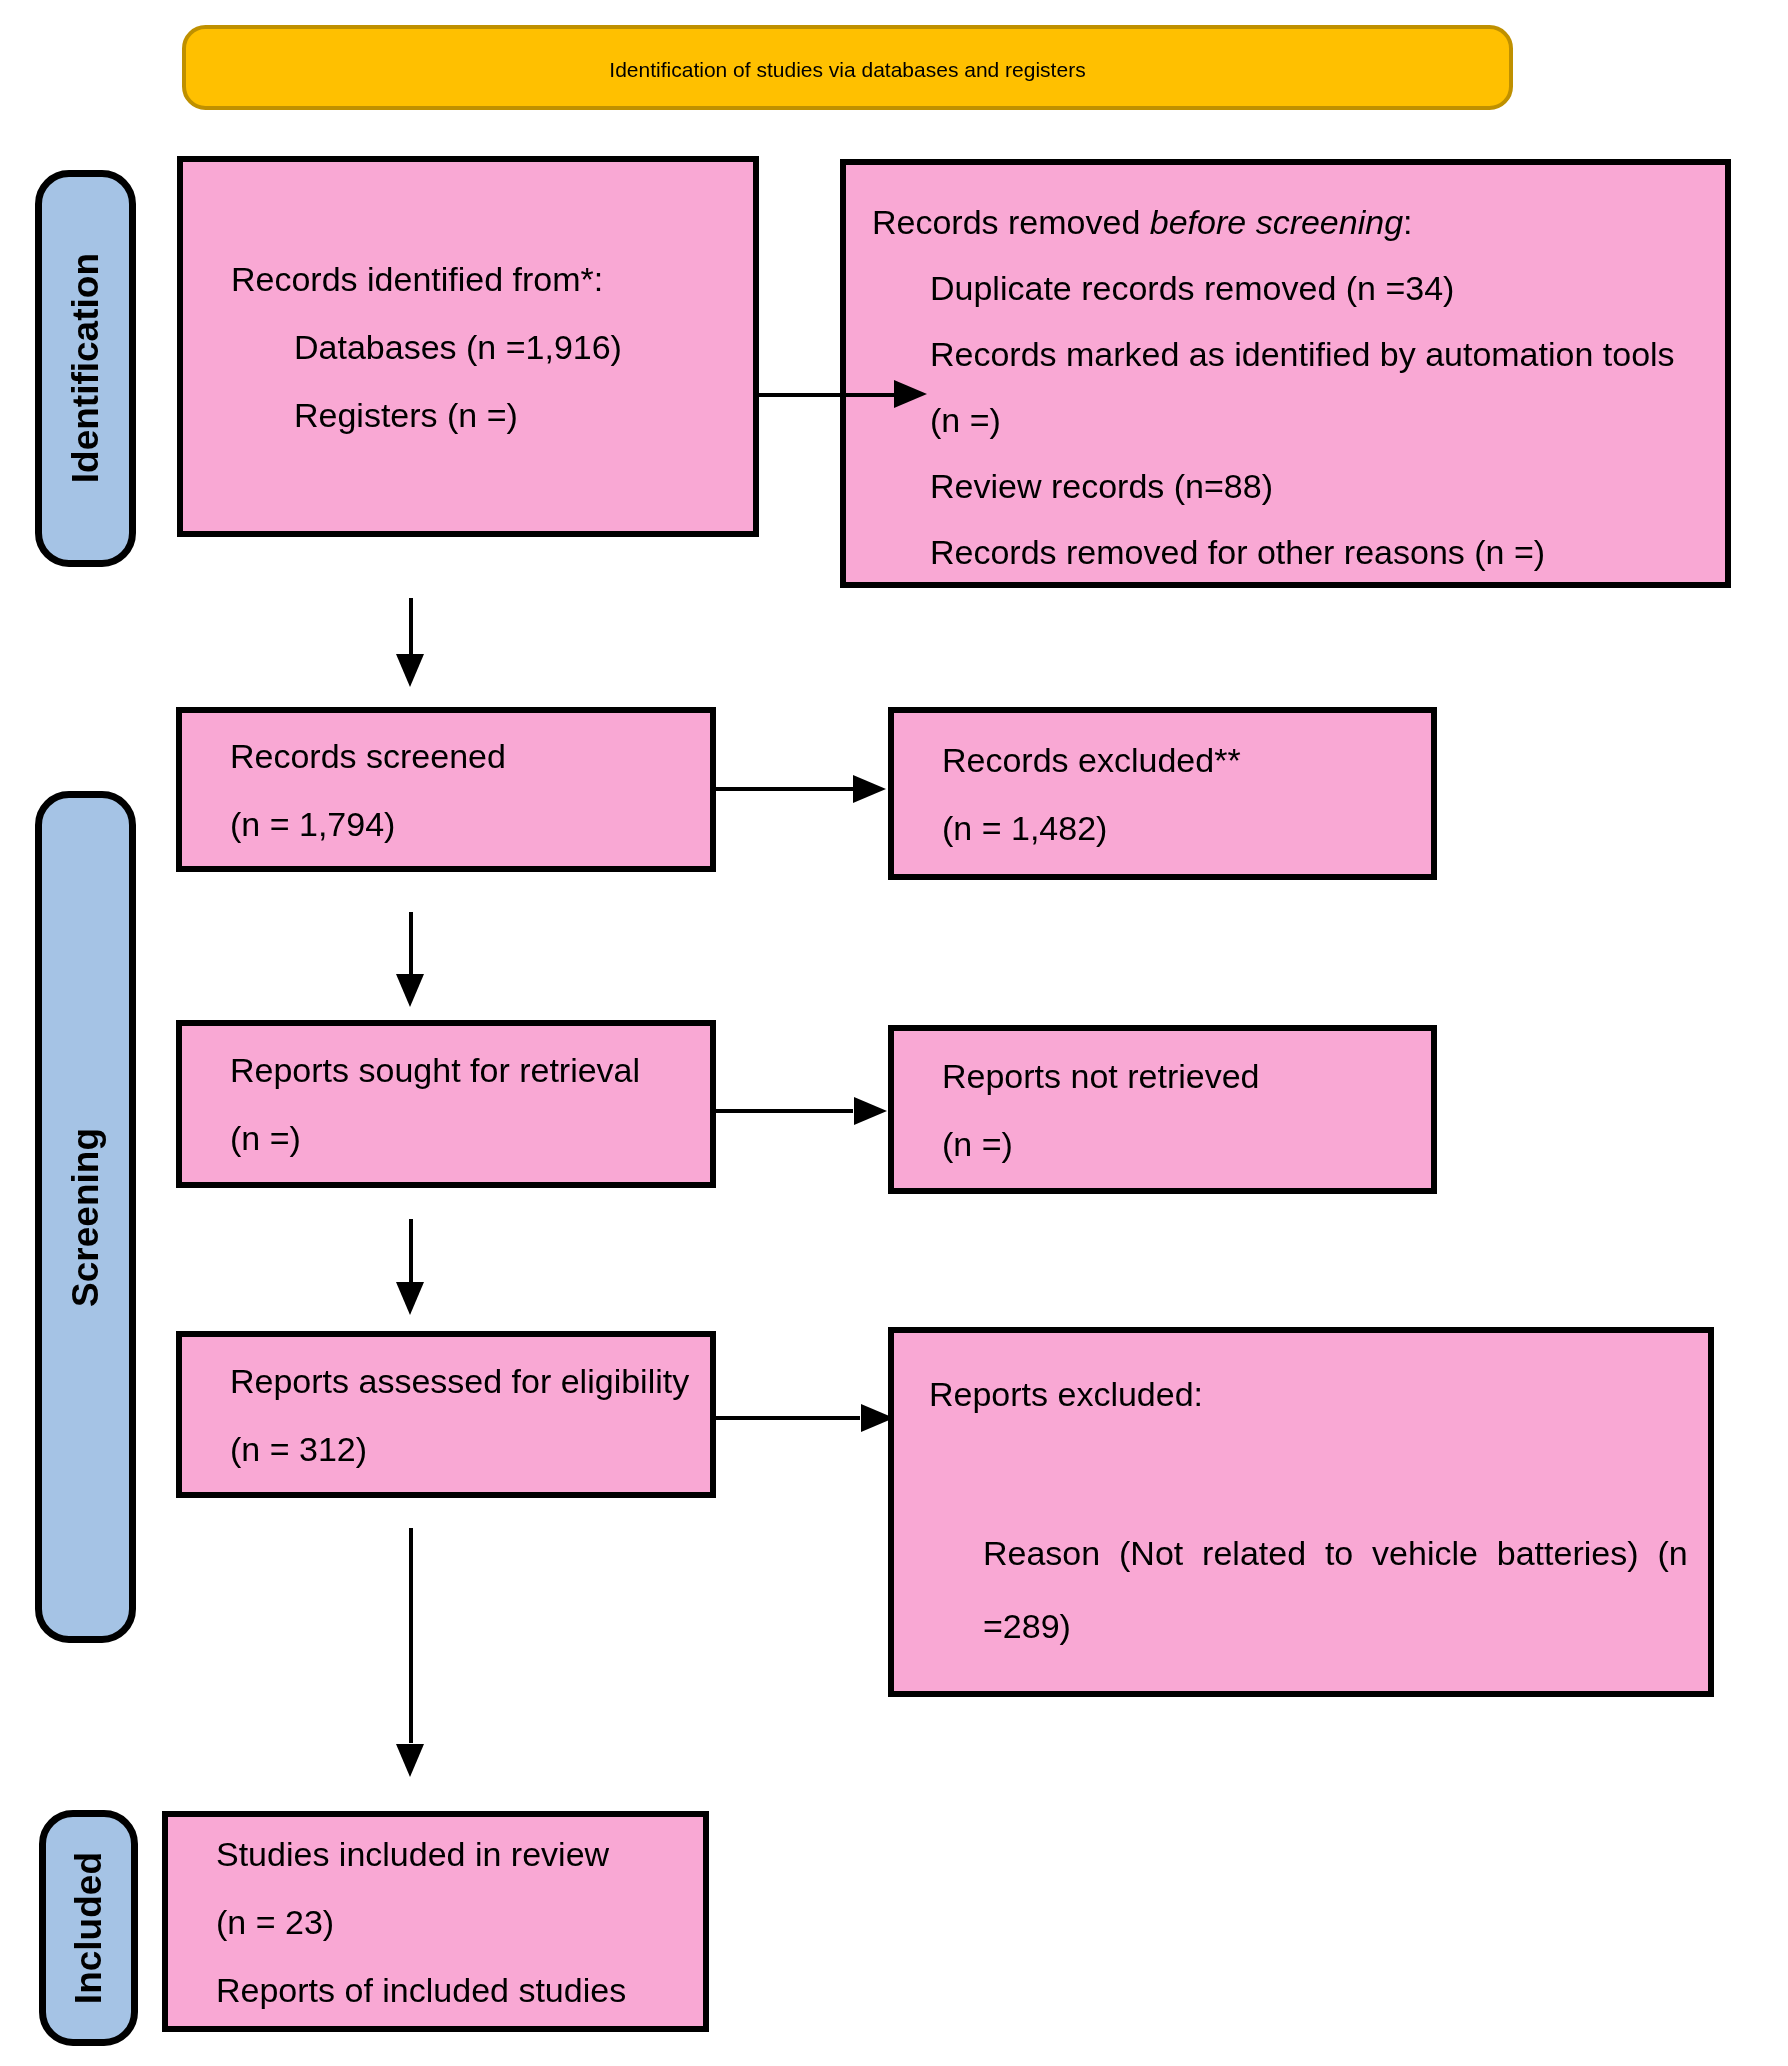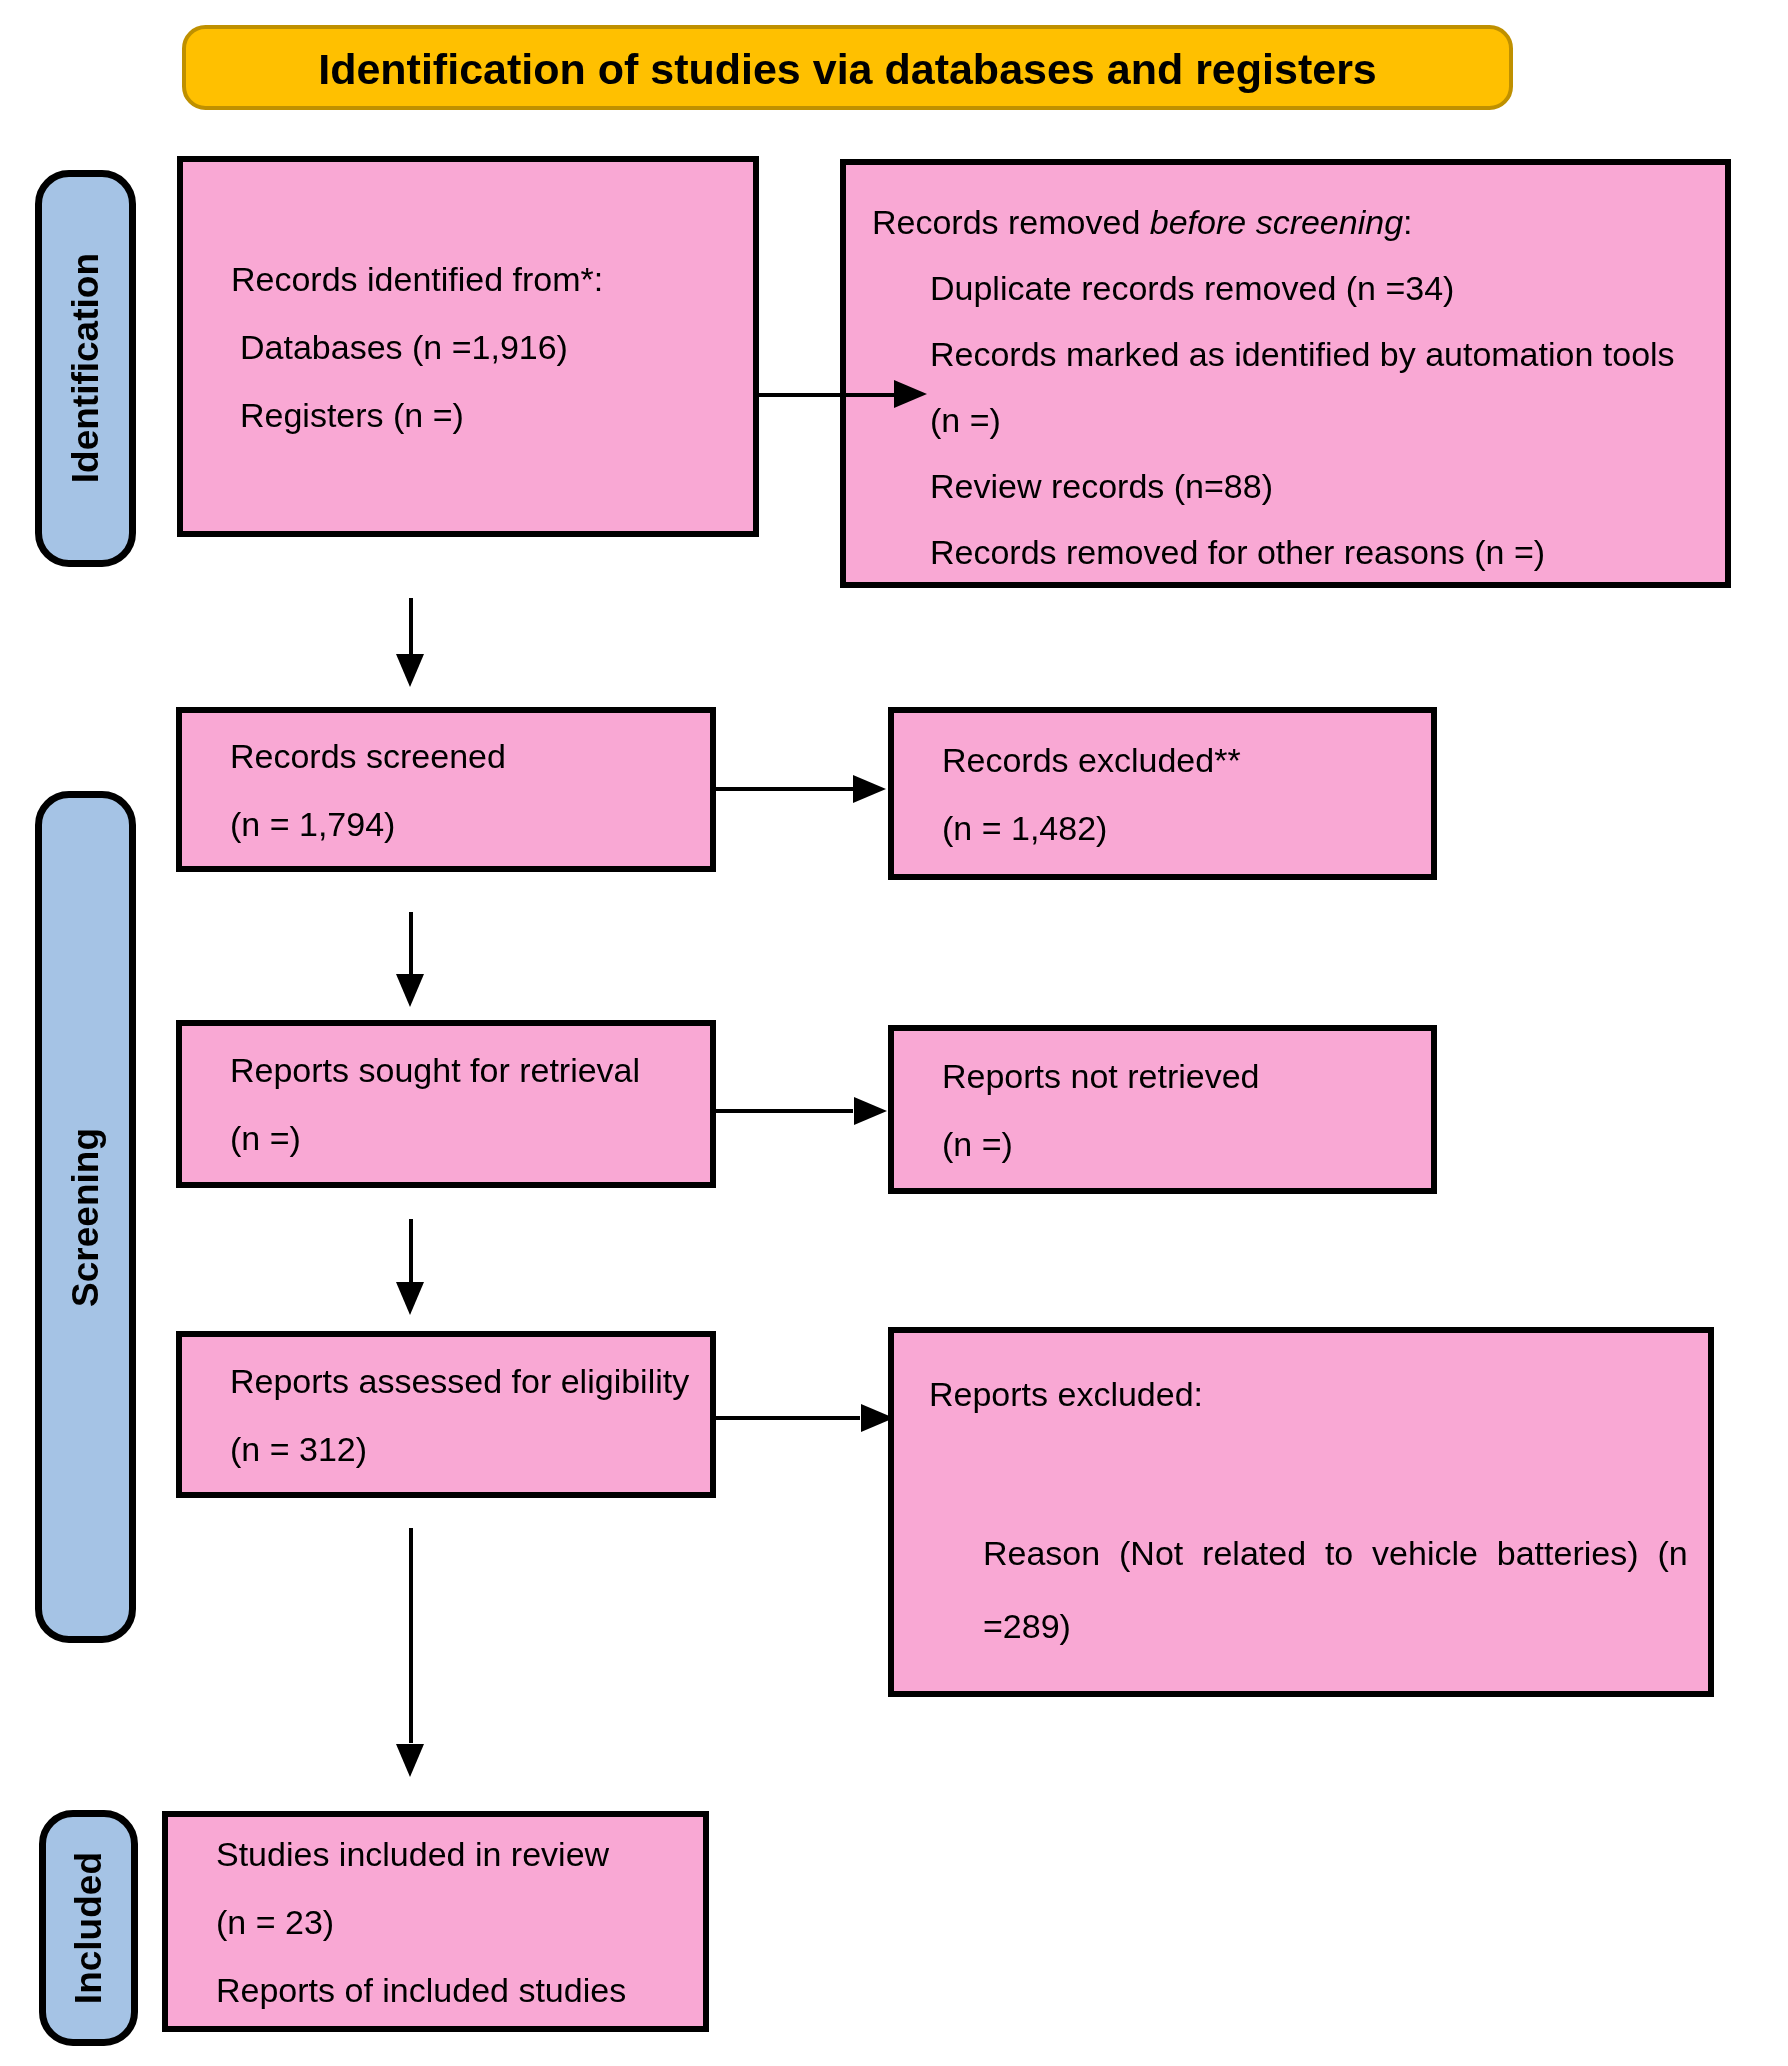--- a/index.html
+++ b/index.html
@@ -6,41 +6,41 @@
   #canvas{
     position:relative;width:1788px;height:2066px;background:#ffffff;
     font-family:"Liberation Sans","DejaVu Sans",sans-serif;color:#000;
   }
   
   .banner{
     position:absolute;left:182px;top:25px;width:1331px;height:85px;
     background:#FFC000;border:4.7px solid #BF9000;border-radius:23.5px;
     box-sizing:border-box;display:flex;align-items:center;justify-content:center;
   }
-  .banner span{font-size:43px;font-weight:bold;padding-top:4.7px;}
+  .banner span{font-size:21px;font-weight:normal;padding-top:4.7px;}
   
   .stage{
     position:absolute;background:#A5C3E5;border:7.5px solid #000;border-radius:34px;
     box-sizing:border-box;display:flex;align-items:center;justify-content:center;
   }
   .stage span{
     writing-mode:vertical-rl;transform:rotate(180deg);
     font-weight:bold;font-size:37px;white-space:nowrap;
   }
   #stage-identification{left:35px;top:170px;width:101px;height:397px;}
   #stage-screening{left:35px;top:791px;width:101px;height:852px;}
   #stage-included{left:39px;top:1810px;width:99px;height:236px;}
   
   .box{
     position:absolute;background:#f9a8d4;border:6.1px solid #000;box-sizing:border-box;
     display:flex;flex-direction:column;justify-content:center;
     font-size:34px;line-height:68px;
   }
   .box .line{padding-left:48px;white-space:nowrap;}
-  .box .indent{padding-left:57px;}
+  .box .indent{padding-left:111px;}
   #box-records-identified{left:177px;top:156px;width:582px;height:381px;}
   #box-records-removed{left:840px;top:159px;width:891px;height:429px;
     justify-content:flex-start;padding-top:23.5px;line-height:66px;}
   #box-records-removed .line{padding-left:26px;}
   #box-records-removed .indent{padding-left:84px;}
   #box-records-screened{left:176px;top:707px;width:540px;height:165px;}
   #box-records-excluded{left:888px;top:707px;width:549px;height:173px;}
   #box-reports-sought{left:176px;top:1020px;width:540px;height:168px;}
   #box-reports-not-retrieved{left:888px;top:1025px;width:549px;height:169px;}
   #box-reports-assessed{left:176px;top:1331px;width:540px;height:167px;}

